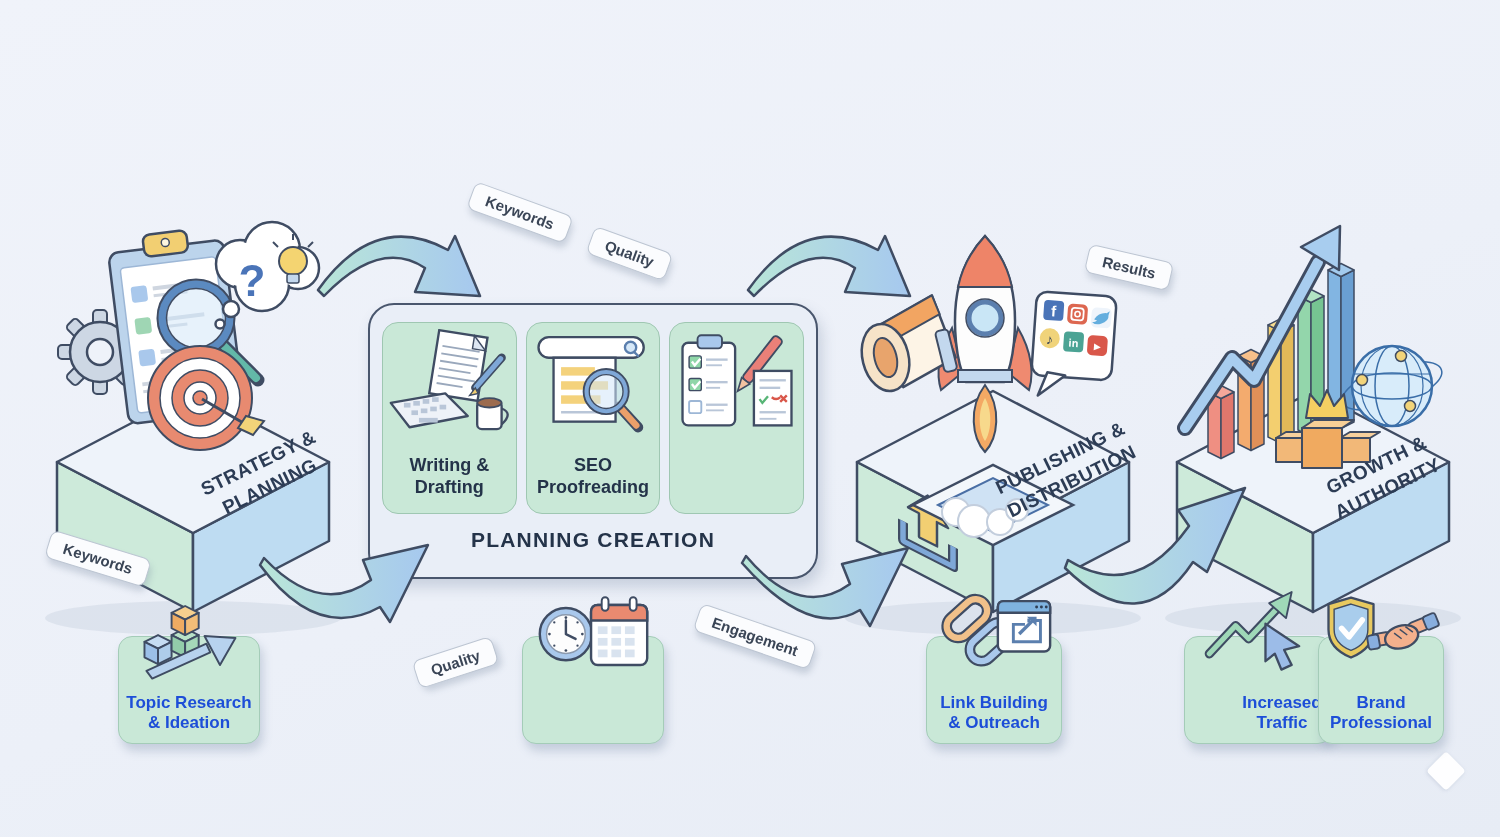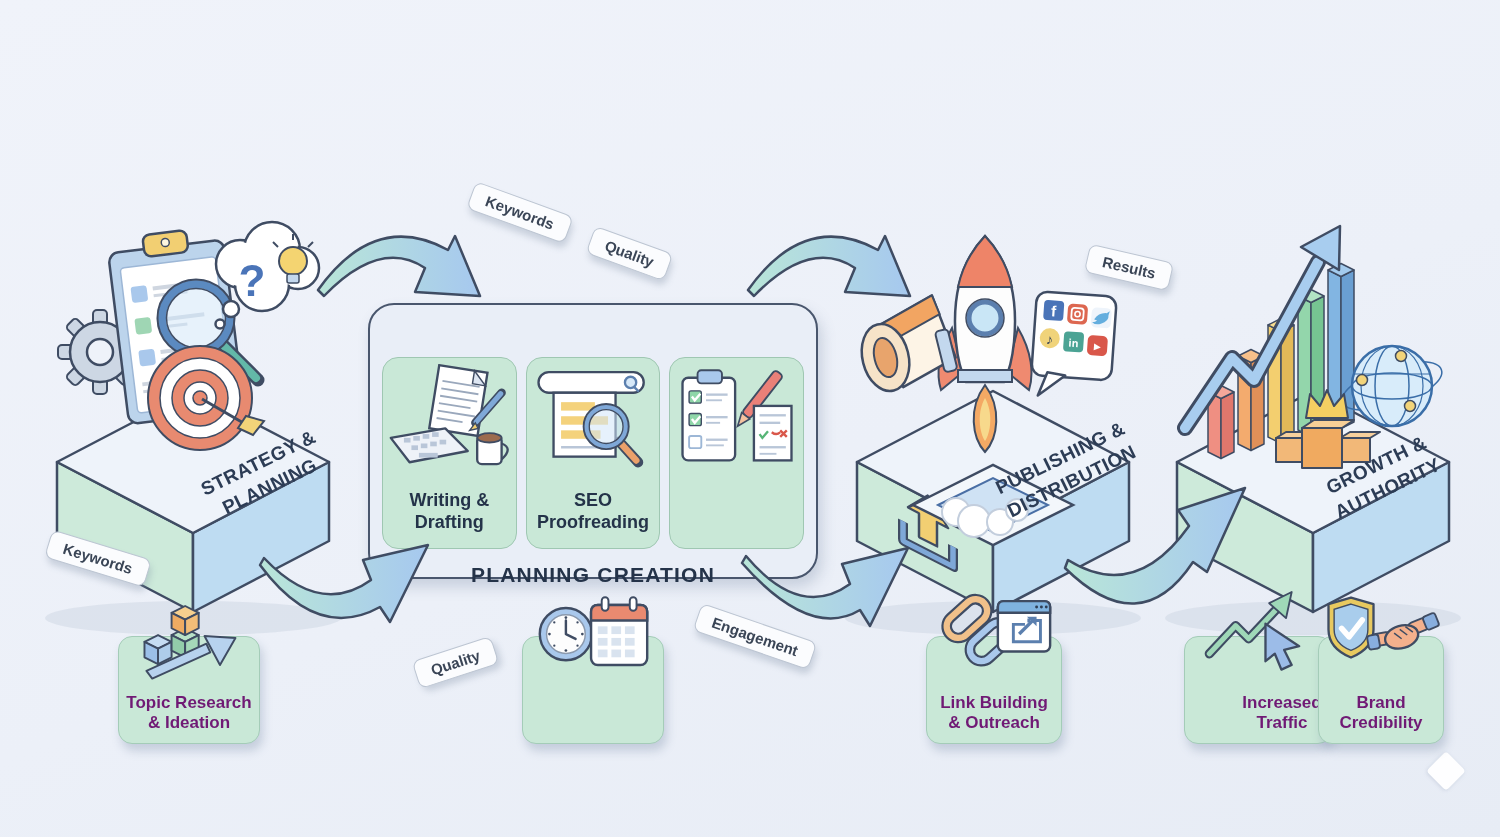--- a/index.html
+++ b/index.html
@@ -17,32 +17,32 @@
   .plabel{position:absolute;z-index:3;text-align:center;font-weight:bold;font-size:19px;
           color:#2c3c55;line-height:1.35;white-space:pre-line;transform:rotate(-26deg);
           letter-spacing:.4px;}
   
   #panel{left:368px;top:303px;width:450px;height:276px;background:#e9eef7;
          border:2.5px solid #49566d;border-radius:26px;
          box-shadow:4px 8px 14px rgba(90,110,145,.25);box-sizing:border-box;}
   #panel .cards{display:flex;gap:9px;padding:17px 12px 0 12px;}
   .pcard{flex:1;background:#c9e8d7;border:1.5px solid #9fc7b2;border-radius:16px;height:192px;
          position:relative;display:flex;flex-direction:column;align-items:center;
-         justify-content:flex-end;box-sizing:border-box;margin-top:35px;}
+         justify-content:flex-end;box-sizing:border-box;}
   .pcard svg{position:absolute;top:6px;left:50%;transform:translateX(-50%);}
   .pcard-label{font-size:18px;font-weight:bold;color:#243349;text-align:center;
                line-height:1.22;white-space:pre-line;padding-bottom:14px;}
   .panel-title{margin-top:14px;text-align:center;font-size:21px;font-weight:bold;
                color:#243349;letter-spacing:1.2px;}
   
   .bcard{position:absolute;z-index:3;background:#c9e8d7;border:1.5px solid #a4ccb8;
          border-radius:14px;box-shadow:3px 7px 10px rgba(110,130,160,.3);}
   .bcard svg{position:absolute;top:-46px;left:50%;transform:translateX(-50%);}
   .bcard-label{position:absolute;bottom:9px;width:100%;text-align:center;font-size:17px;
-               font-weight:bold;color:#701a75;line-height:1.22;white-space:pre-line;}
+               font-weight:bold;color:#1d4ed8;line-height:1.22;white-space:pre-line;}
   
   .tag{position:absolute;background:#fbfcfe;border:1.5px solid #bcc5d2;border-radius:8px;
        padding:5px 15px;font-size:15px;font-weight:bold;color:#3a4556;
        box-shadow:3px 5px 6px rgba(120,135,160,.3);white-space:nowrap;}
   #diamond{position:absolute;left:1432px;top:757px;width:28px;height:28px;z-index:2;
            background:rgba(255,255,255,.95);transform:rotate(45deg);border-radius:4px;
            box-shadow:0 1px 4px rgba(150,160,185,.35);}
 </style>
 </head>
 <body>
@@ -525,21 +525,21 @@
     <g>
       <rect x="52" y="44" width="24" height="13" rx="6" fill="#f4b08c" stroke="#3f4c63" stroke-width="2" transform="rotate(-10 64 50)"></rect>
       <rect x="92" y="30" width="24" height="13" rx="6" fill="#f4b08c" stroke="#3f4c63" stroke-width="2" transform="rotate(-22 104 36)"></rect>
       <rect x="110" y="24" width="14" height="15" rx="3" fill="#88aede" stroke="#3f4c63" stroke-width="2" transform="rotate(-22 117 31)"></rect>
       <rect x="50" y="46" width="12" height="15" rx="3" fill="#88aede" stroke="#3f4c63" stroke-width="2" transform="rotate(-10 56 53)"></rect>
       <ellipse cx="86" cy="48" rx="18" ry="12" fill="#f4b08c" stroke="#3f4c63" stroke-width="2.5" transform="rotate(-16 86 48)"></ellipse>
       <path d="M78 44 l8 6 M84 40 l8 6 M90 37 l8 6" stroke="#3f4c63" stroke-width="1.6" fill="none"></path>
     </g>
   </svg>
   <div class="bcard-label">Brand
-Credibility</div>
+Professional</div>
 </div>
 
 <div class="tag ztags" style="left:468px;top:198px;transform:rotate(20deg);">Keywords</div>
 <div class="tag ztags" style="left:588px;top:239px;transform:rotate(20deg);">Quality</div>
 <div class="tag ztags" style="left:1086px;top:253px;transform:rotate(13deg);">Results</div>
 <div class="tag ztags" style="left:46px;top:544px;transform:rotate(17deg);">Keywords</div>
 <div class="tag ztags" style="left:414px;top:648px;transform:rotate(-18deg);">Quality</div>
 <div class="tag ztags" style="left:694px;top:622px;transform:rotate(19deg);">Engagement</div>
 
 <div id="diamond"></div>

